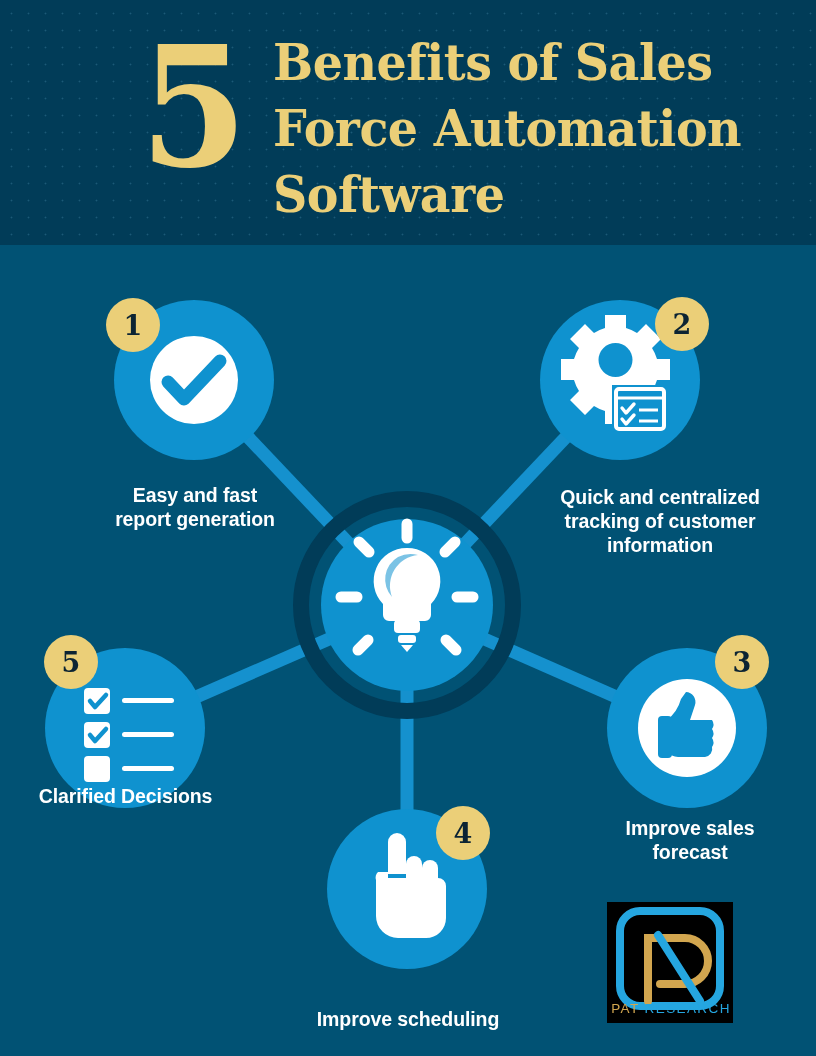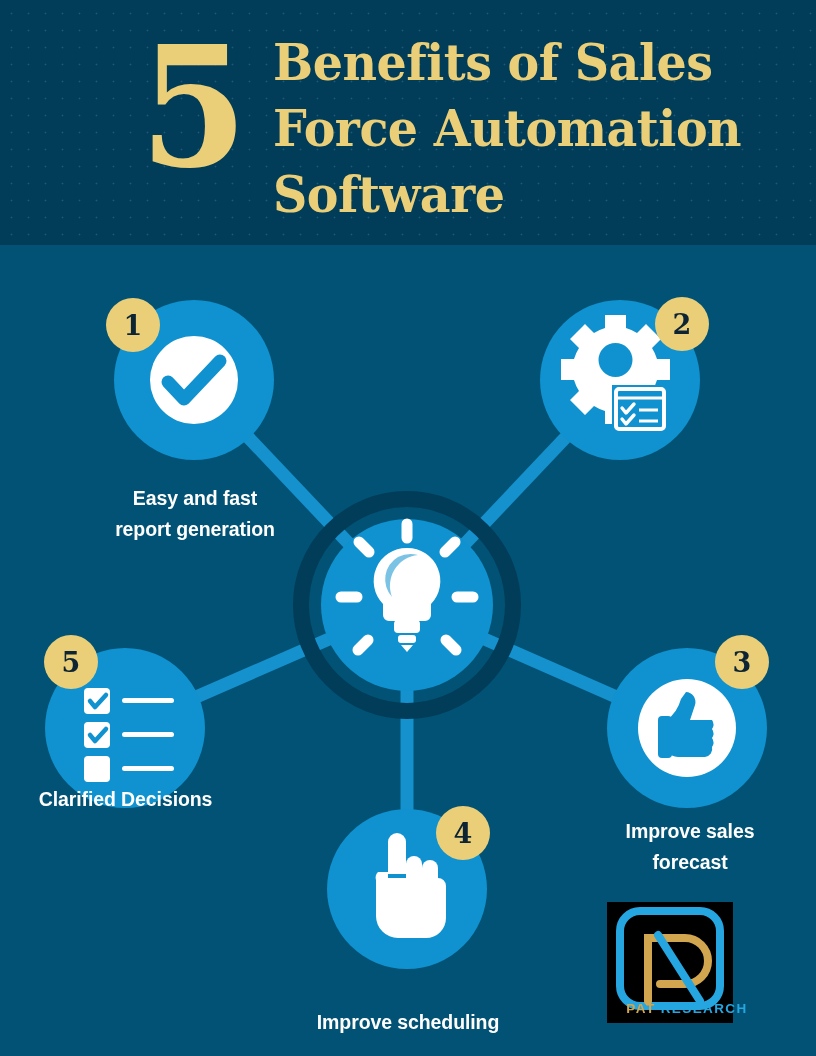--- a/index.html
+++ b/index.html
@@ -55,40 +55,40 @@
 
   
   .diagram{position:absolute;left:0;top:245px;width:816px;height:811px;}
 
   
   .lbl{
     position:absolute;
     color:#ffffff;
     font-weight:bold;
     font-size:19.5px;
-    line-height:31px;
+    line-height:24px;
     text-align:center;
     white-space:pre-line;
     letter-spacing:-0.1px;
   }
   #lbl1{left:70px;top:483px;width:250px;}
   #lbl2{left:535px;top:485px;width:250px;}
   #lbl3{left:590px;top:816px;width:200px;}
   #lbl4{left:288px;top:984px;width:240px;margin-top:23px;}
   #lbl5{left:18px;top:784px;width:215px;}
 
   
   .logo{
     position:absolute;left:607px;top:902px;width:126px;height:121px;
     background:#000000;
   }
   .logo-txt{
-    position:absolute;left:16px;bottom:7px;width:128px;
+    position:absolute;left:0;bottom:7px;width:128px;
     text-align:center;
-    font-size:13.5px;font-weight:bold;letter-spacing:1.4px;
+    font-size:13.5px;font-weight:normal;letter-spacing:1.4px;
   }
   .logo-pat{color:#d2a64f;}
   .logo-res{color:#25a6e0;}
 </style>
 </head>
 <body>
 
 <div id="poster">
 
   <div class="header">
@@ -259,20 +259,23 @@
         <rect x="84" y="756" width="26" height="26" rx="4" fill="#ffffff"></rect>
         <rect x="122" y="766" width="52" height="5" rx="2.5" fill="#ffffff"></rect>
       </g>
       <circle cx="71" cy="662" r="27" fill="#ebcf78"></circle>
       <text x="71" y="662" fill="#0c2433" font-family="DejaVu Serif, Liberation Serif, serif" font-size="27" font-weight="bold" text-anchor="middle" dominant-baseline="central">5</text>
     </g>
   </svg>
 
   <div class="lbl" id="lbl1">Easy and fast
 report generation</div>
+  <div class="lbl" id="lbl2">Quick and centralized
+tracking of customer
+information</div>
   <div class="lbl" id="lbl3">Improve sales
 forecast</div>
   <div class="lbl" id="lbl4">Improve scheduling</div>
   <div class="lbl" id="lbl5">Clarified Decisions</div>
 
   <div class="logo">
     <svg width="126" height="121" viewBox="0 0 126 121">
 
       <rect x="13" y="9" width="100" height="95" rx="20" fill="none" stroke="#25a6e0" stroke-width="8"></rect>
 

